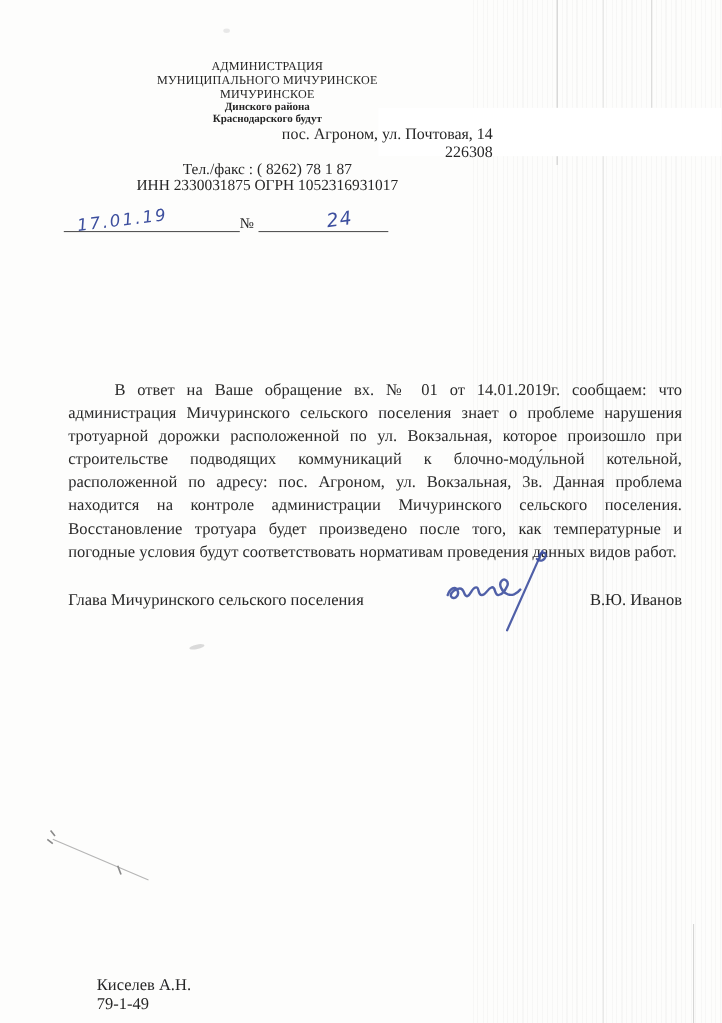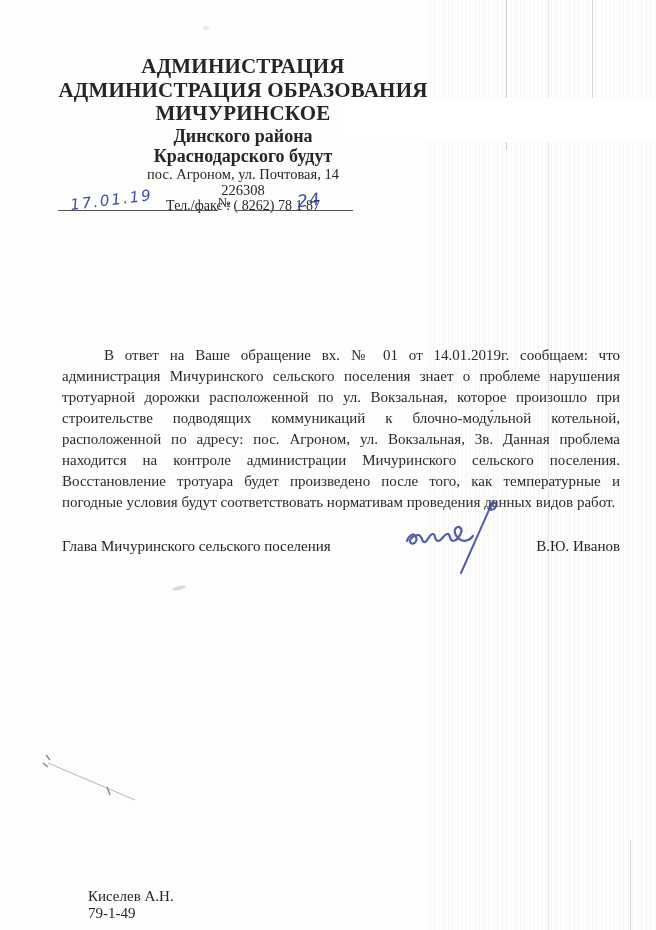--- a/index.html
+++ b/index.html
@@ -35,23 +35,23 @@
   .smudge{position:absolute;background:#b8b8b8;border-radius:50%;opacity:.5;}
   .sm1{left:172px;top:586px;width:14px;height:4px;transform:rotate(-12deg);}
   .sm2{left:203px;top:26px;width:6px;height:4px;opacity:.3;}
   .pencil-svg{position:absolute;left:30px;top:745px;width:160px;height:80px;}
 
   
   .letterhead{
     position:absolute;left:38px;top:55px;width:410px;
     text-align:center;line-height:1.12;
   }
-  .org-line{font-weight:bold;font-size:21px;letter-spacing:.2px;}
-  .sub-line{font-weight:bold;font-size:18px;}
-  .addr-line{font-size:14.5px;}
+  .org-line{font-weight:normal;font-size:11px;letter-spacing:.2px;}
+  .sub-line{font-weight:bold;font-size:10px;}
+  .addr-line{font-size:14.5px;text-align:right;}
   .contact-line{font-size:14px;}
 
   
   .ref{
     position:absolute;left:40px;top:192px;width:360px;
     font-size:13.5px;
   }
   .ref-row{display:flex;align-items:flex-end;height:19px;white-space:nowrap;}
   .uline{border-bottom:1px solid #555;display:inline-block;height:14px;position:relative;}
   .u-a{width:160px;margin-left:18px;}
@@ -108,27 +108,28 @@
   <div class="smudge sm1"></div>
   <div class="smudge sm2"></div>
   <svg class="pencil-svg" viewBox="0 0 160 80">
     <path d="M18,18 L105,55" stroke="#b5b5b5" stroke-width="1" fill="none"></path>
     <path d="M16,10 l4,5 M13,18 l5,4" stroke="#8a8a8a" stroke-width="1.5" fill="none"></path>
     <path d="M77,42 l3,8" stroke="#8a8a8a" stroke-width="1.5" fill="none"></path>
   </svg>
 
   <header class="letterhead">
     <div class="org-line">АДМИНИСТРАЦИЯ</div>
-    <div class="org-line">АДМИНИСТРАЦИЯ ОБРАЗОВАНИЯ</div>
+    <div class="org-line">МУНИЦИПАЛЬНОГО МИЧУРИНСКОЕ</div>
     <div class="org-line">МИЧУРИНСКОЕ</div>
     <div class="sub-line">Динского района</div>
     <div class="sub-line">Краснодарского будут</div>
     <div class="addr-line">пос. Агроном, ул. Почтовая, 14</div>
     <div class="addr-line">226308</div>
     <div class="contact-line">Тел./факс : ( 8262) 78 1 87</div>
+    <div class="contact-line">ИНН 2330031875  ОГРН 1052316931017</div>
   </header>
 
   <div class="ref">
     <div class="ref-row">
       <span class="uline u-a">
         <span class="hw hw-date">17.01.19</span>
       </span>
       <span class="ref-label">№</span>
       <span class="uline u-b">
         <span class="hw hw-num">24</span>

